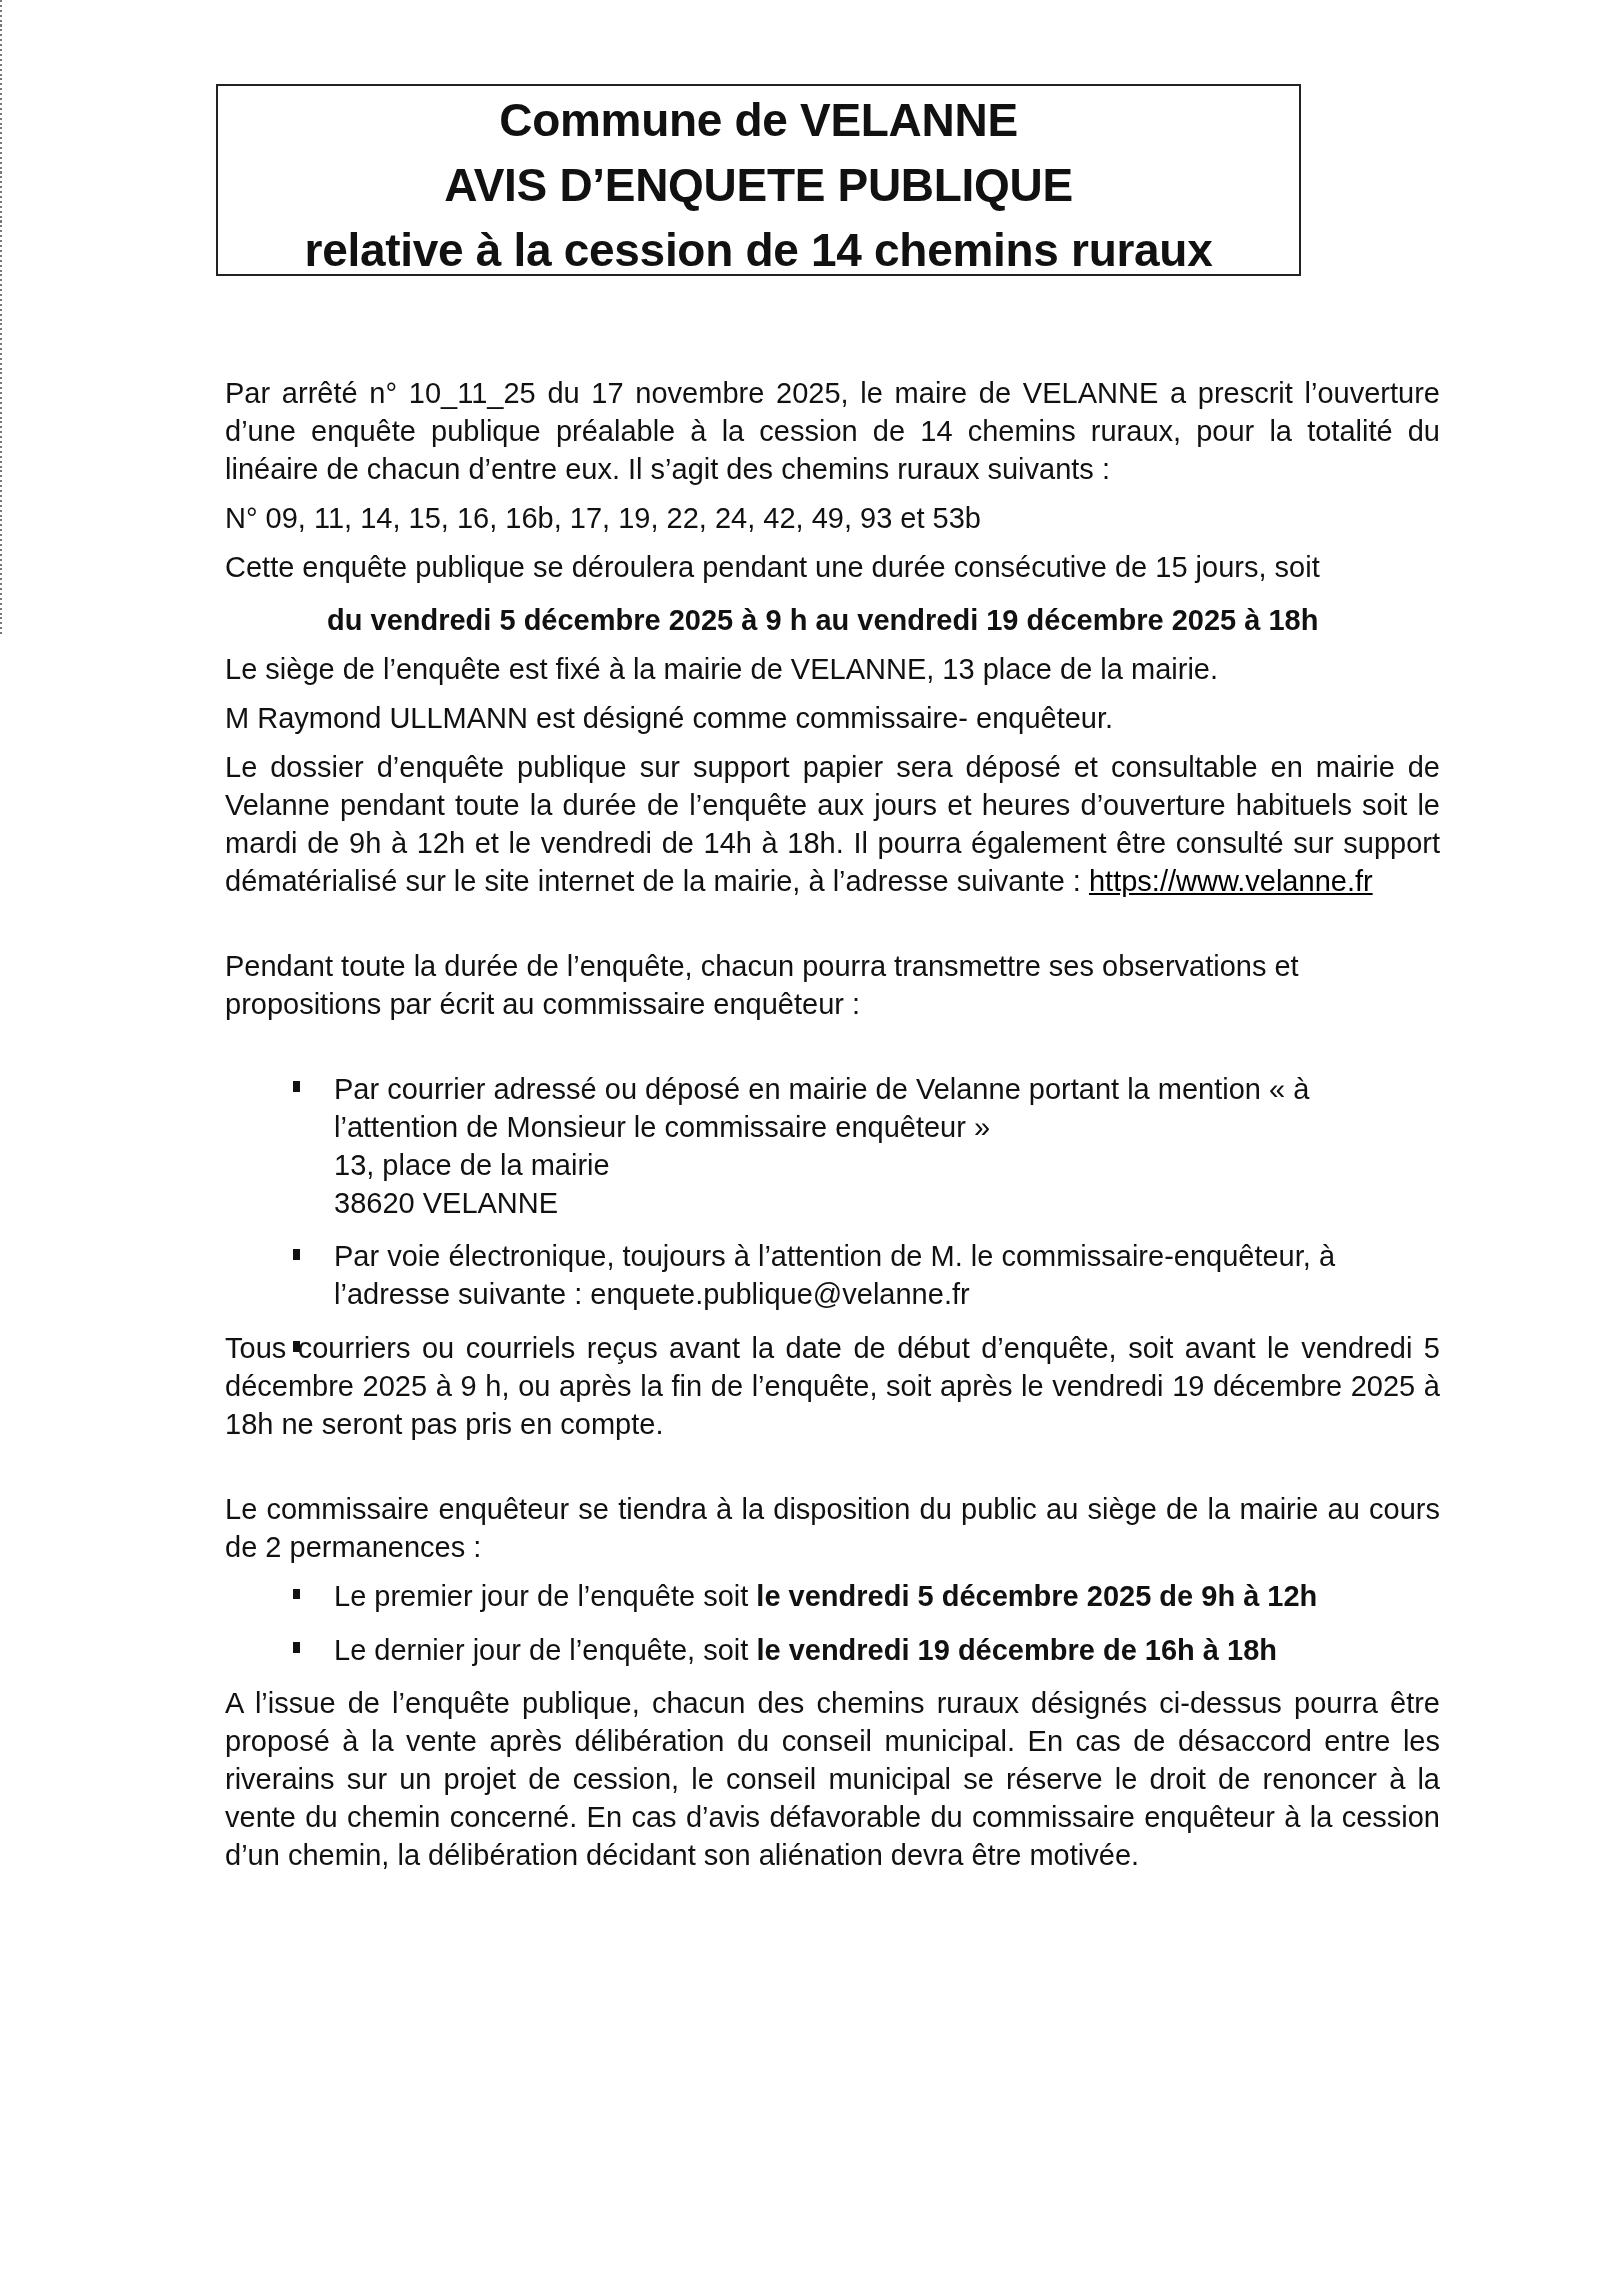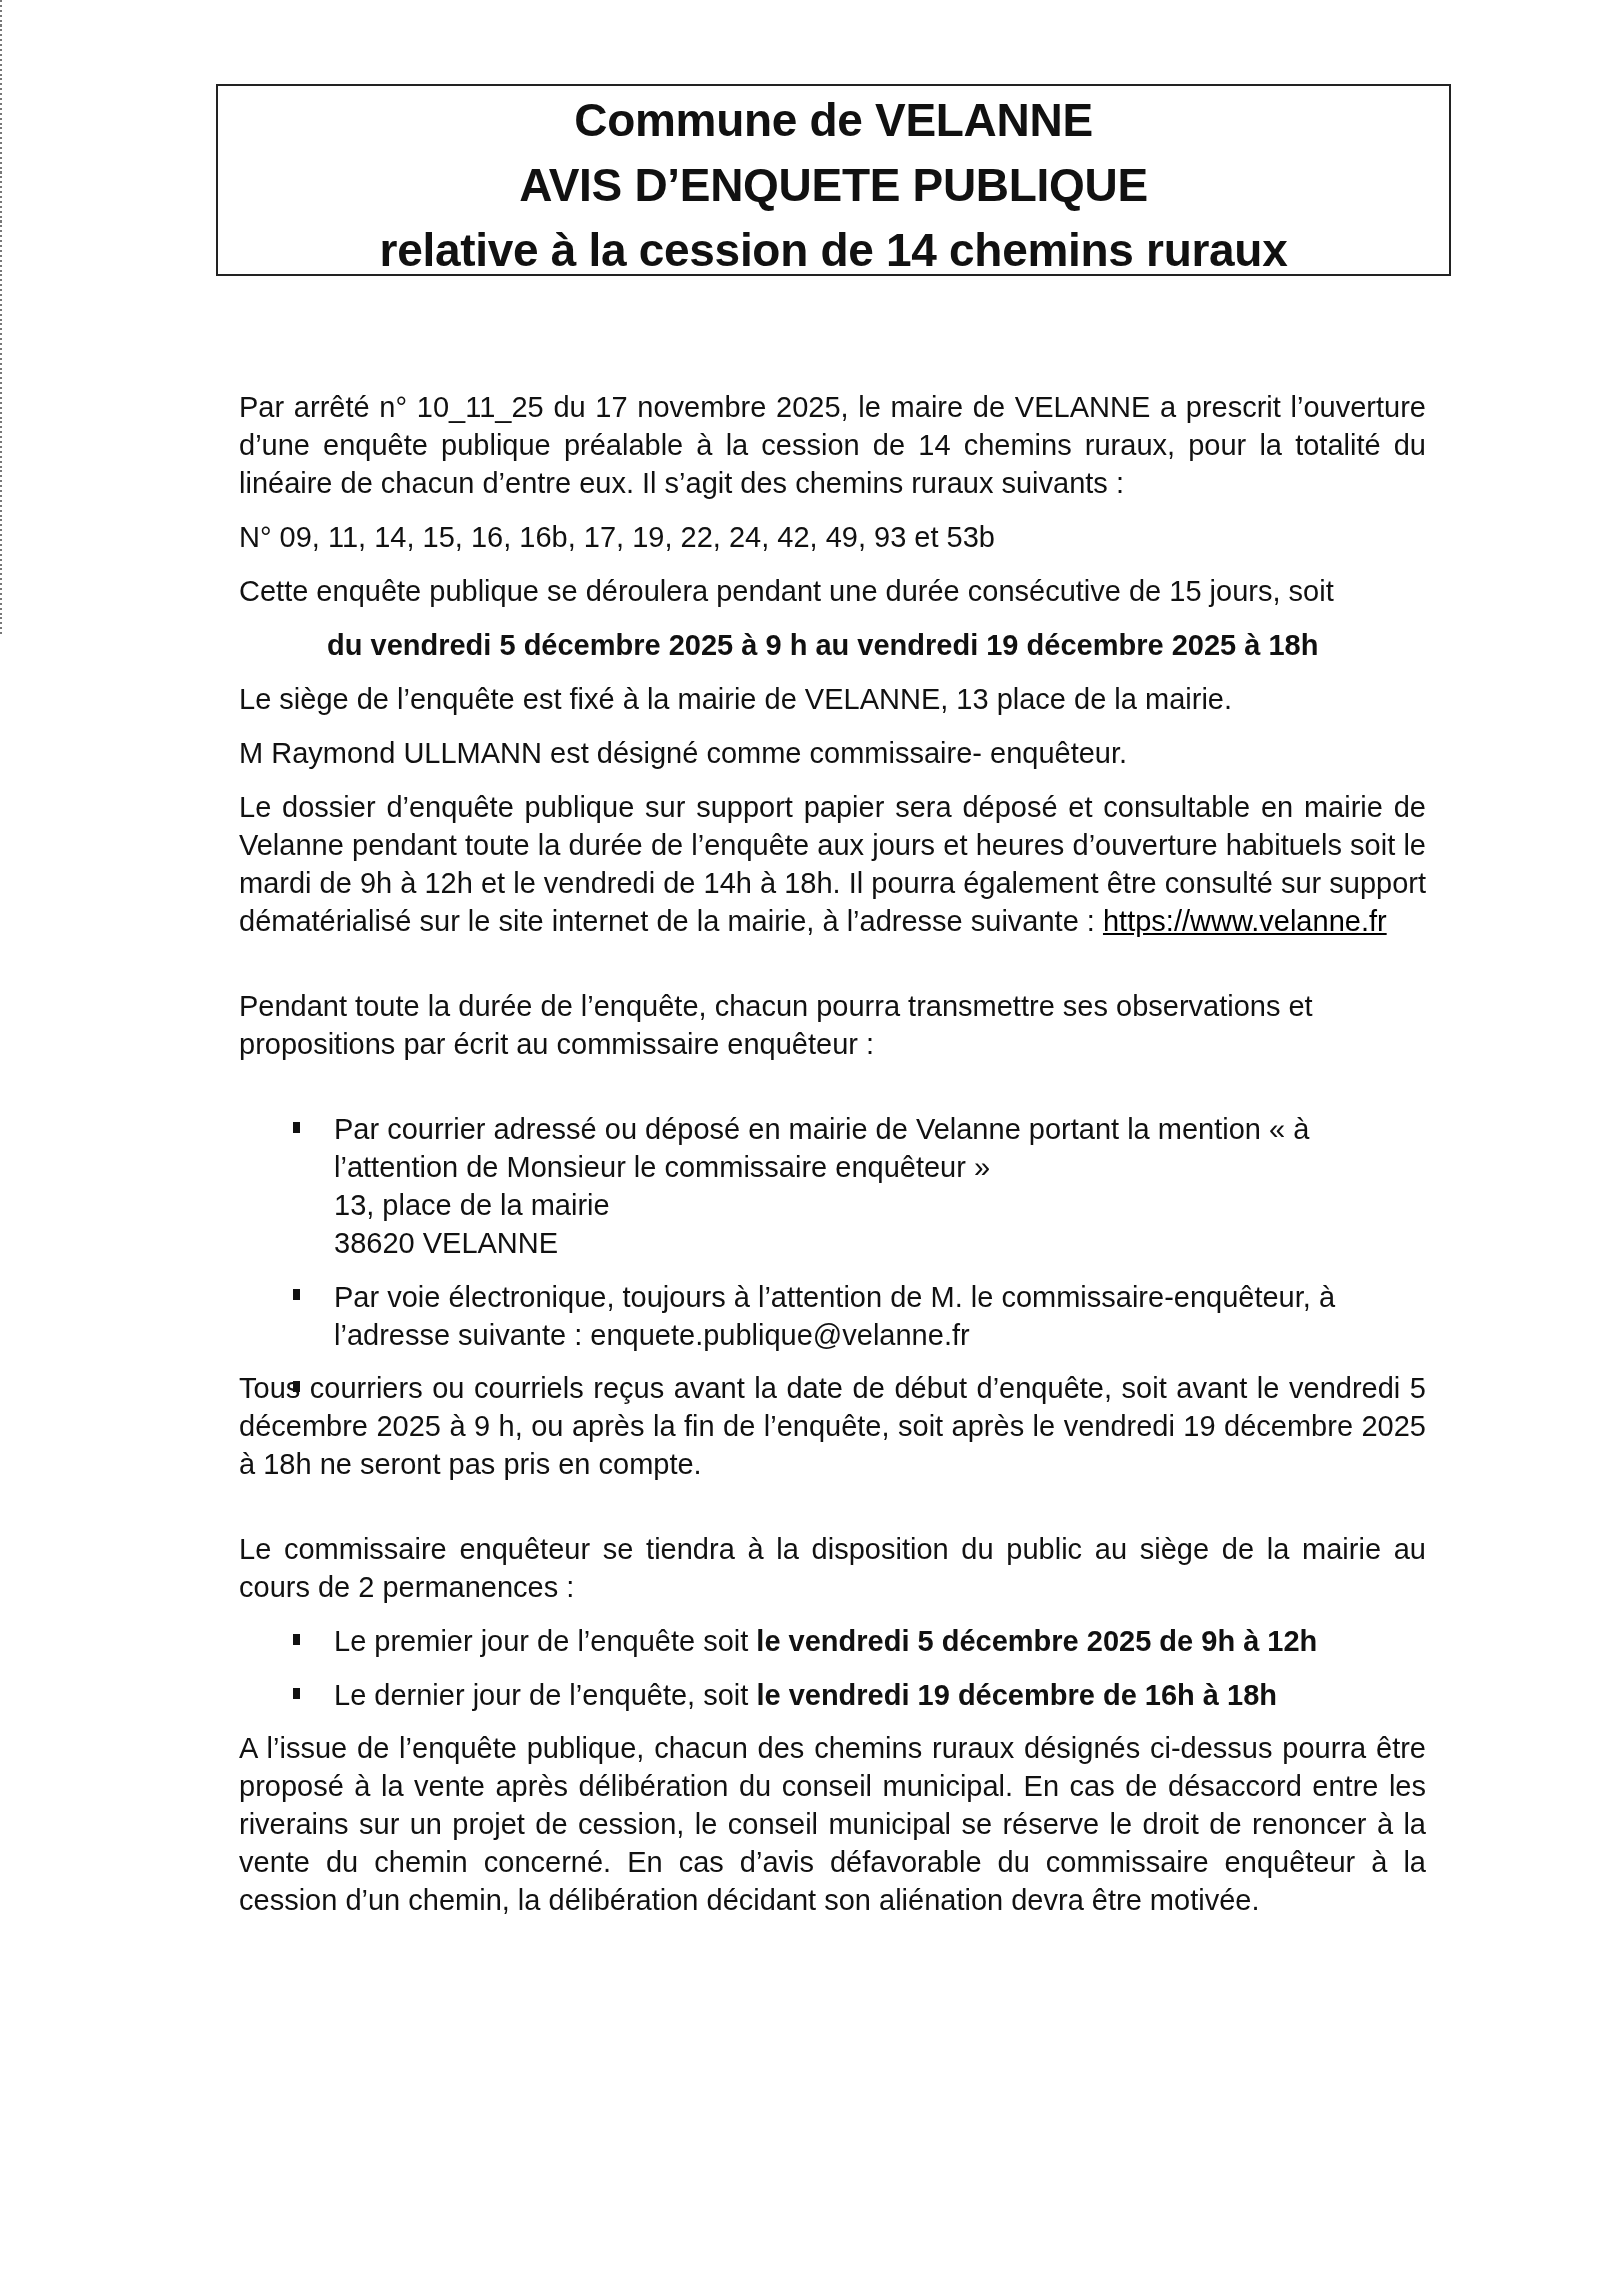--- a/index.html
+++ b/index.html
@@ -5,33 +5,33 @@
     html, body { margin: 0; padding: 0; background: #ffffff; }
     body {
       width: 1621px; height: 2293px; position: relative; overflow: hidden;
       font-family: "Liberation Sans", sans-serif; color: #111111;
     }
     .scan-edge {
       position: absolute; left: 0; top: 0; width: 2px; height: 637px;
       background: repeating-linear-gradient(to bottom, #777 0 2px, transparent 2px 4.9px);
     }
     .title-box {
-      position: absolute; left: 216px; top: 84px; width: 1235px; height: 192px;
+      position: absolute; left: 216px; top: 84px; width: 1085px; height: 192px;
       border: 2px solid #222; box-sizing: border-box; text-align: center;
     }
     .title-line {
       font-weight: bold; font-size: 46px; line-height: 65px; letter-spacing: -0.3px;
       display: block; white-space: nowrap;
     }
     .title-line.first { margin-top: 2px; }
     .content {
       position: absolute; left: 223px; top: 372px; width: 1219px;
       font-size: 29px; line-height: 38px;
     }
-    .content p { margin: 16px; }
+    .content p { margin: 2px; }
     .justify { text-align: justify; }
     .gap-s { margin-top: 10.8px !important; }
     .gap-m { margin-top: 15.7px !important; }
     .gap-l { margin-top: 47px !important; }
     .dates {
       font-weight: bold; text-align: center; padding-right: 19.6px;
     }
     .link { text-decoration: underline; color: #000000; cursor: pointer; }
     ul.bullets { list-style: none; margin: 15px; padding: 0; }
     ul.bullets li { position: relative; padding-left: 96px; }

